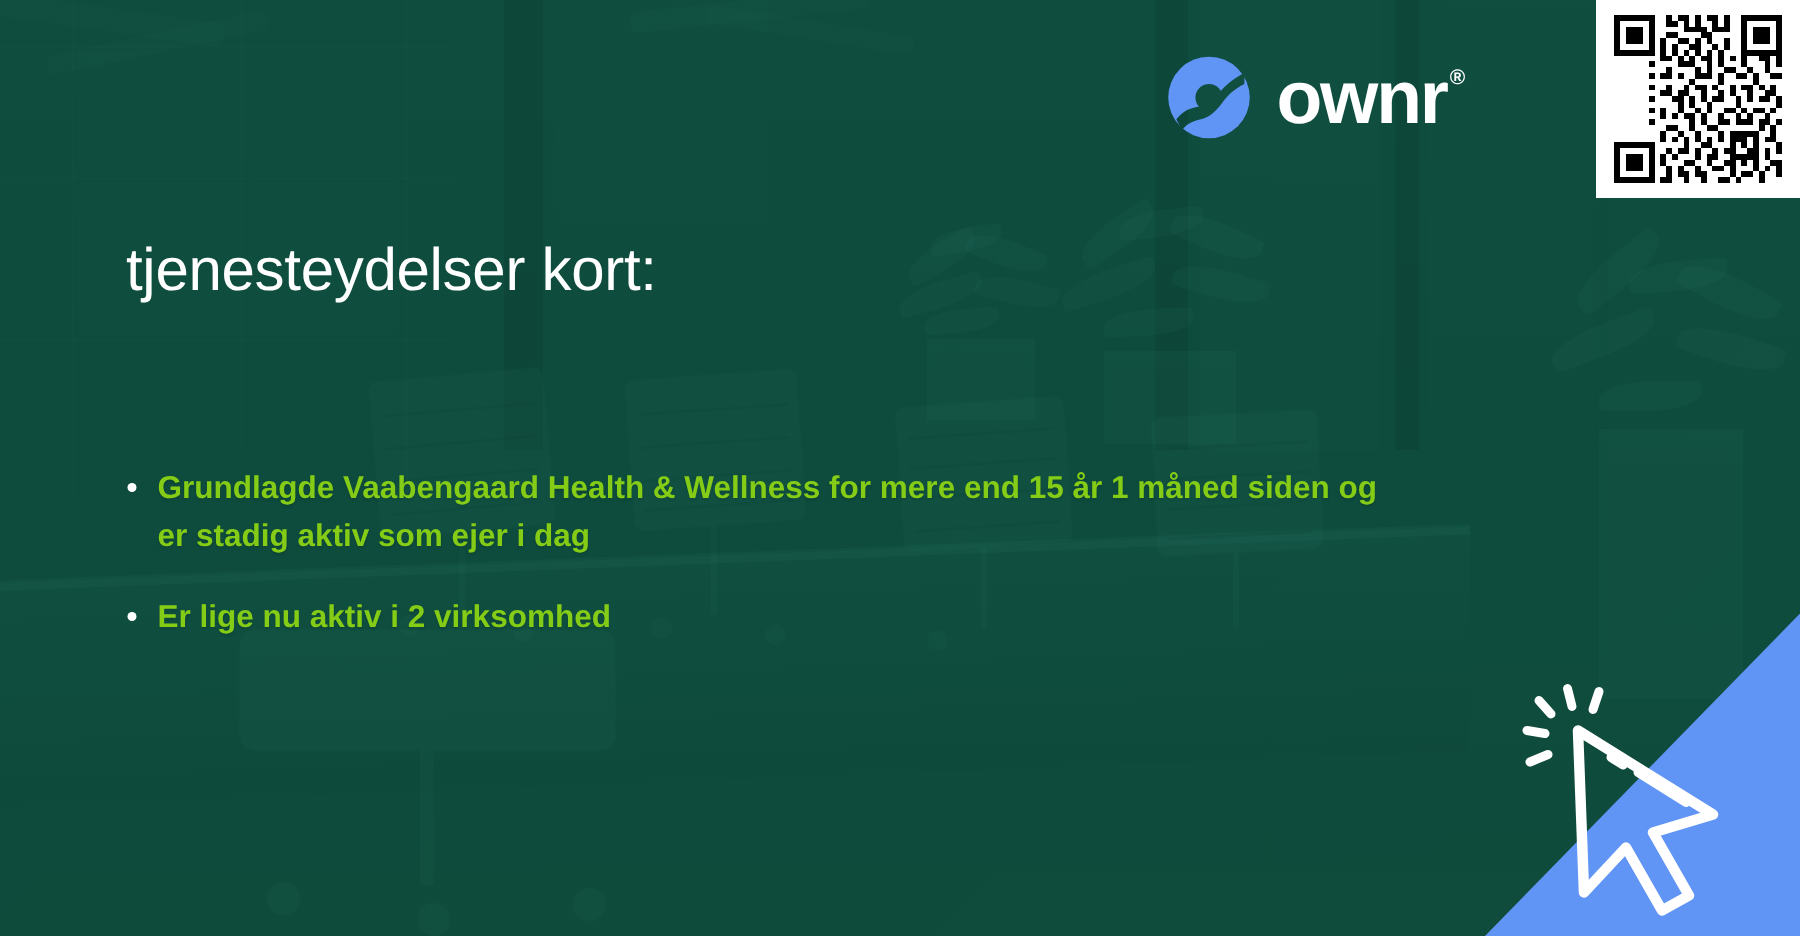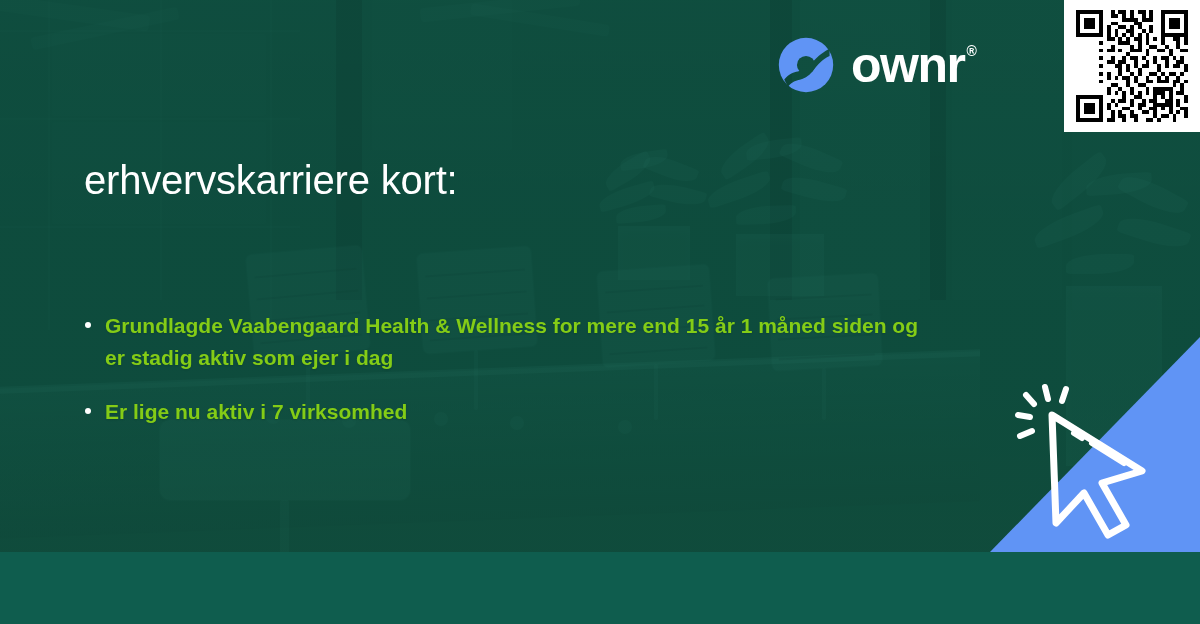--- a/index.html
+++ b/index.html
@@ -1,21 +1,21 @@
 <!DOCTYPE html>
 <html><head>
 <meta charset="utf-8">
 <style>
   * { margin:0; padding:0; box-sizing:border-box; }
   html,body { width:1200px; height:624px; overflow:hidden; background:#0f5d4e; }
   body { font-family:"Liberation Sans", sans-serif; }
 
   .card {
     position:relative;
-    width:1200px; height:552px;
+    width:1200px; height:624px;
     overflow:hidden;
     background:#17always;
   }
 
   
   .photo {
     position:absolute; inset:0;
     background:
       
       linear-gradient(180deg, rgba(255,255,255,0.05) 0%, rgba(255,255,255,0.0) 42%),
@@ -473,31 +473,31 @@
             <rect x="18" y="28" width="2" height="1"></rect>
           <rect x="21" y="28" width="1" height="1"></rect>
             <rect x="25" y="27" width="1" height="2"></rect>
           <rect x="23" y="23" width="1" height="1"></rect>
             <rect x="21" y="21" width="2" height="1"></rect>
         </g>
       </svg>
     </div>
 
     <div class="headline">
-      <div class="line2">erhvervskarriere kort:</div>
+      <div class="line2">tjenesteydelser kort:</div>
     </div>
 
     <div class="bullets">
       <div class="bullet">
         <span class="dot"></span>
         <span class="txt">Grundlagde Vaabengaard Health &amp; Wellness for mere end 15 år 1 måned siden og er stadig aktiv som ejer i dag</span>
       </div>
       <div class="bullet">
         <span class="dot"></span>
-        <span class="txt">Er lige nu aktiv i 7 virksomhed</span>
+        <span class="txt">Er lige nu aktiv i 2 virksomhed</span>
       </div>
     </div>
 
     <div class="corner">
       <svg viewBox="0 0 210 215">
         <polygon points="210,0 210,215 0,215" fill="#6094f5"></polygon>
         <g fill="none" stroke="#ffffff" stroke-width="7" stroke-linecap="round" stroke-linejoin="round">
 
           <path d="M62 78 L152 134 L112 146 L136 188 L118 198 L94 156 L66 186 Z"></path>
 

